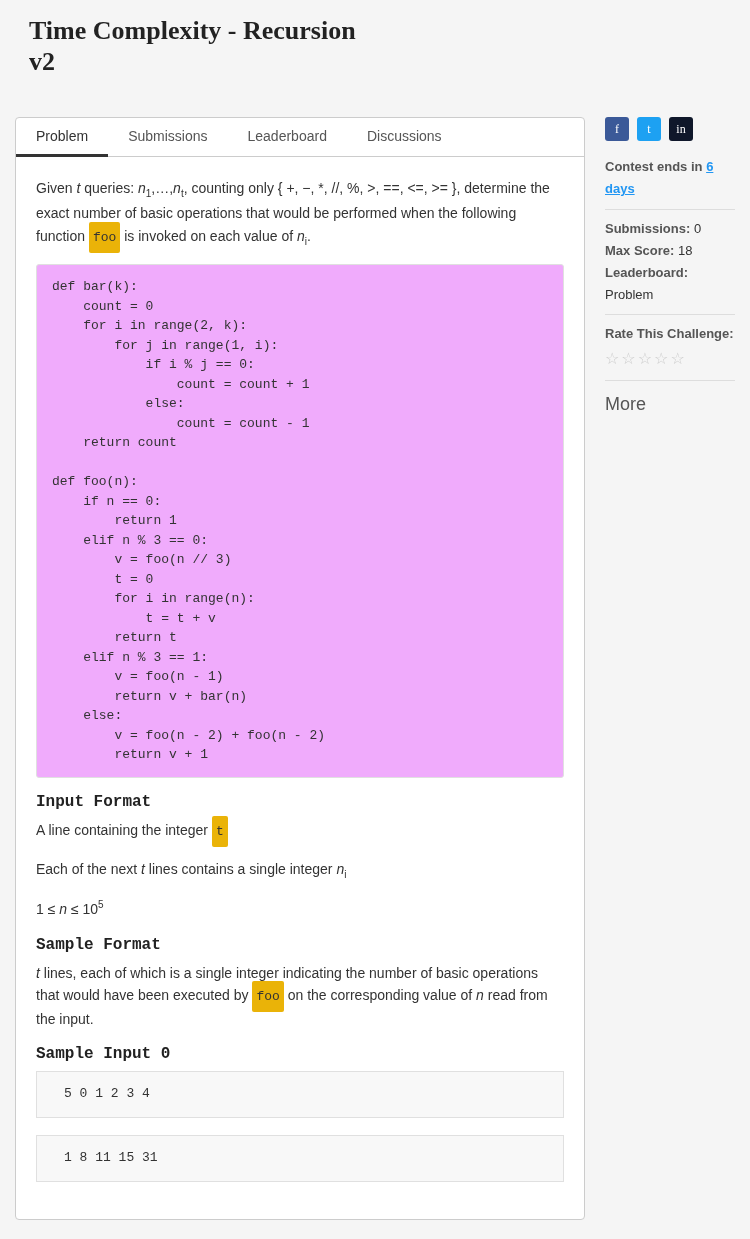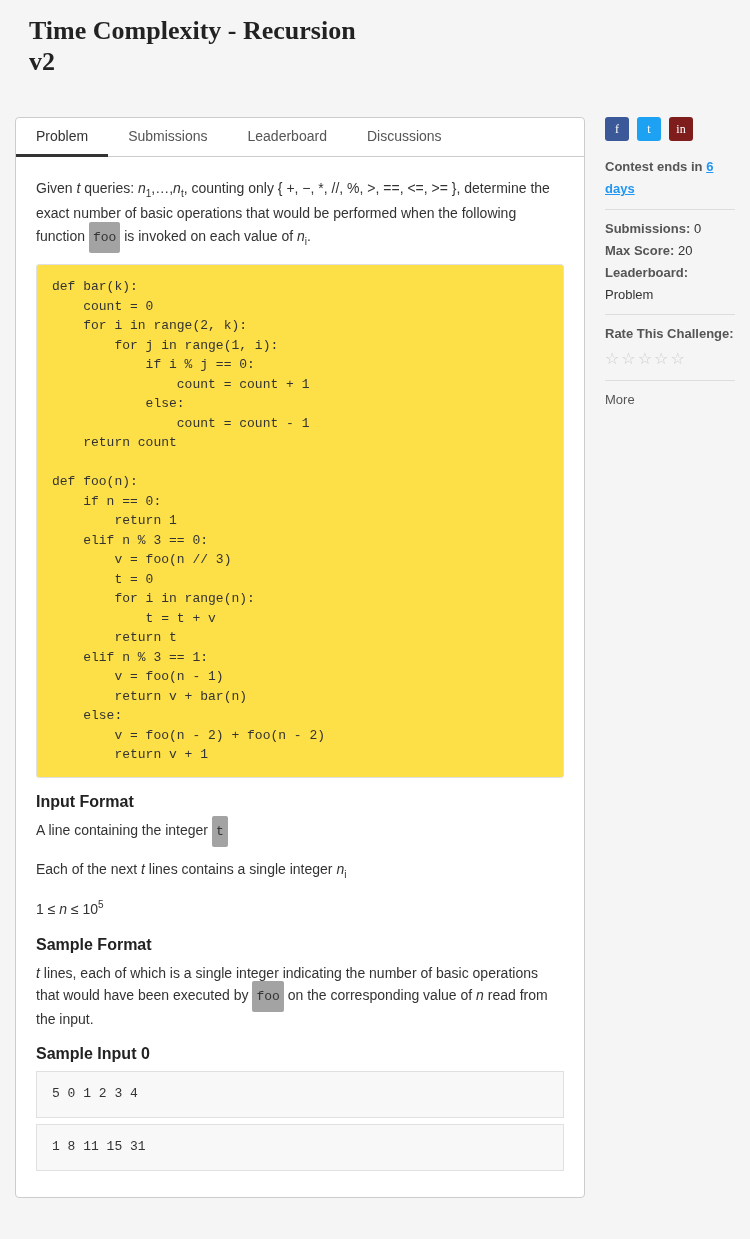--- a/index.html
+++ b/index.html
@@ -59,52 +59,52 @@
     .tab-content {
       padding: 20px;
     }
     .problem-text {
       font-size: 14px;
       line-height: 1.6;
       margin-bottom: 15px;
       font-family: Arial, sans-serif;
     }
     .code-block {
-      background: #fde047;
+      background: #f0abfc;
       border: 1px solid #e0e0e0;
       border-radius: 3px;
       padding: 12px 15px;
       font-family: 'Courier New', monospace;
       font-size: 13px;
       line-height: 1.5;
       margin-bottom: 15px;
       white-space: pre;
       color: #333;
     }
     .section-title {
       font-size: 16px;
       font-weight: bold;
       margin: 15px 0 8px 0;
       color: #222;
-      font-family: Liberation Sans, sans-serif;
+      font-family: Liberation Mono, monospace;
     }
     .inline-code {
       font-family: 'Courier New', monospace;
-      background: #a3a3a3;
+      background: #eab308;
       padding: 8px 4px;
       border-radius: 2px;
       font-size: 13px;
     }
     .sample-block {
       background: #f8f8f8;
       border: 1px solid #e0e0e0;
-      padding: 12px 15px;
+      padding: 12px 27px;
       font-family: 'Courier New', monospace;
       font-size: 13px;
-      margin-bottom: 6px;
+      margin-bottom: 17px;
       line-height: 1.6;
     }
     
     .social-icons {
       display: flex;
       gap: 8px;
       margin-bottom: 15px;
     }
     .social-icon {
       width: 24px;
@@ -113,21 +113,21 @@
       border-radius: 3px;
       display: flex;
       align-items: center;
       justify-content: center;
       color: #fff;
       font-size: 12px;
       cursor: pointer;
     }
     .social-icon.facebook { background: #3b5998; }
     .social-icon.twitter { background: #1da1f2; }
-    .social-icon.linkedin { background: #7f1d1d; }
+    .social-icon.linkedin { background: #0f172a; }
     .sidebar-info {
       font-size: 13px;
       font-family: Arial, sans-serif;
       line-height: 1.7;
       color: #333;
     }
     .sidebar-info .label {
       font-weight: bold;
       color: #555;
     }
@@ -139,21 +139,21 @@
       color: #2196F3;
       font-weight: bold;
     }
     .stars {
       color: #ccc;
       font-size: 16px;
       letter-spacing: 2px;
     }
     .more-link {
       color: #555;
-      font-size: 13px;
+      font-size: 18px;
       font-family: Arial, sans-serif;
       cursor: pointer;
     }
     .sidebar-divider {
       border: none;
       border-top: 1px solid #ddd;
       margin: 8px 0;
     }
     sup { font-size: 10px; }
     sub { font-size: 10px; }
@@ -256,21 +256,21 @@
         <span class="label">Contest ends in</span>
         <span class="highlight" style="text-decoration: underline;">6 days</span>
       </div>
       <hr class="sidebar-divider">
       <div>
         <span class="label">Submissions:</span>
         <span class="value">0</span>
       </div>
       <div>
         <span class="label">Max Score:</span>
-        <span class="value">20</span>
+        <span class="value">18</span>
       </div>
       <div>
         <span class="label">Leaderboard:</span>
         <span class="value">Problem</span>
       </div>
       <hr class="sidebar-divider">
       <div>
         <span class="label">Rate This Challenge:</span>
         <div class="stars">☆☆☆☆☆</div>
       </div>

